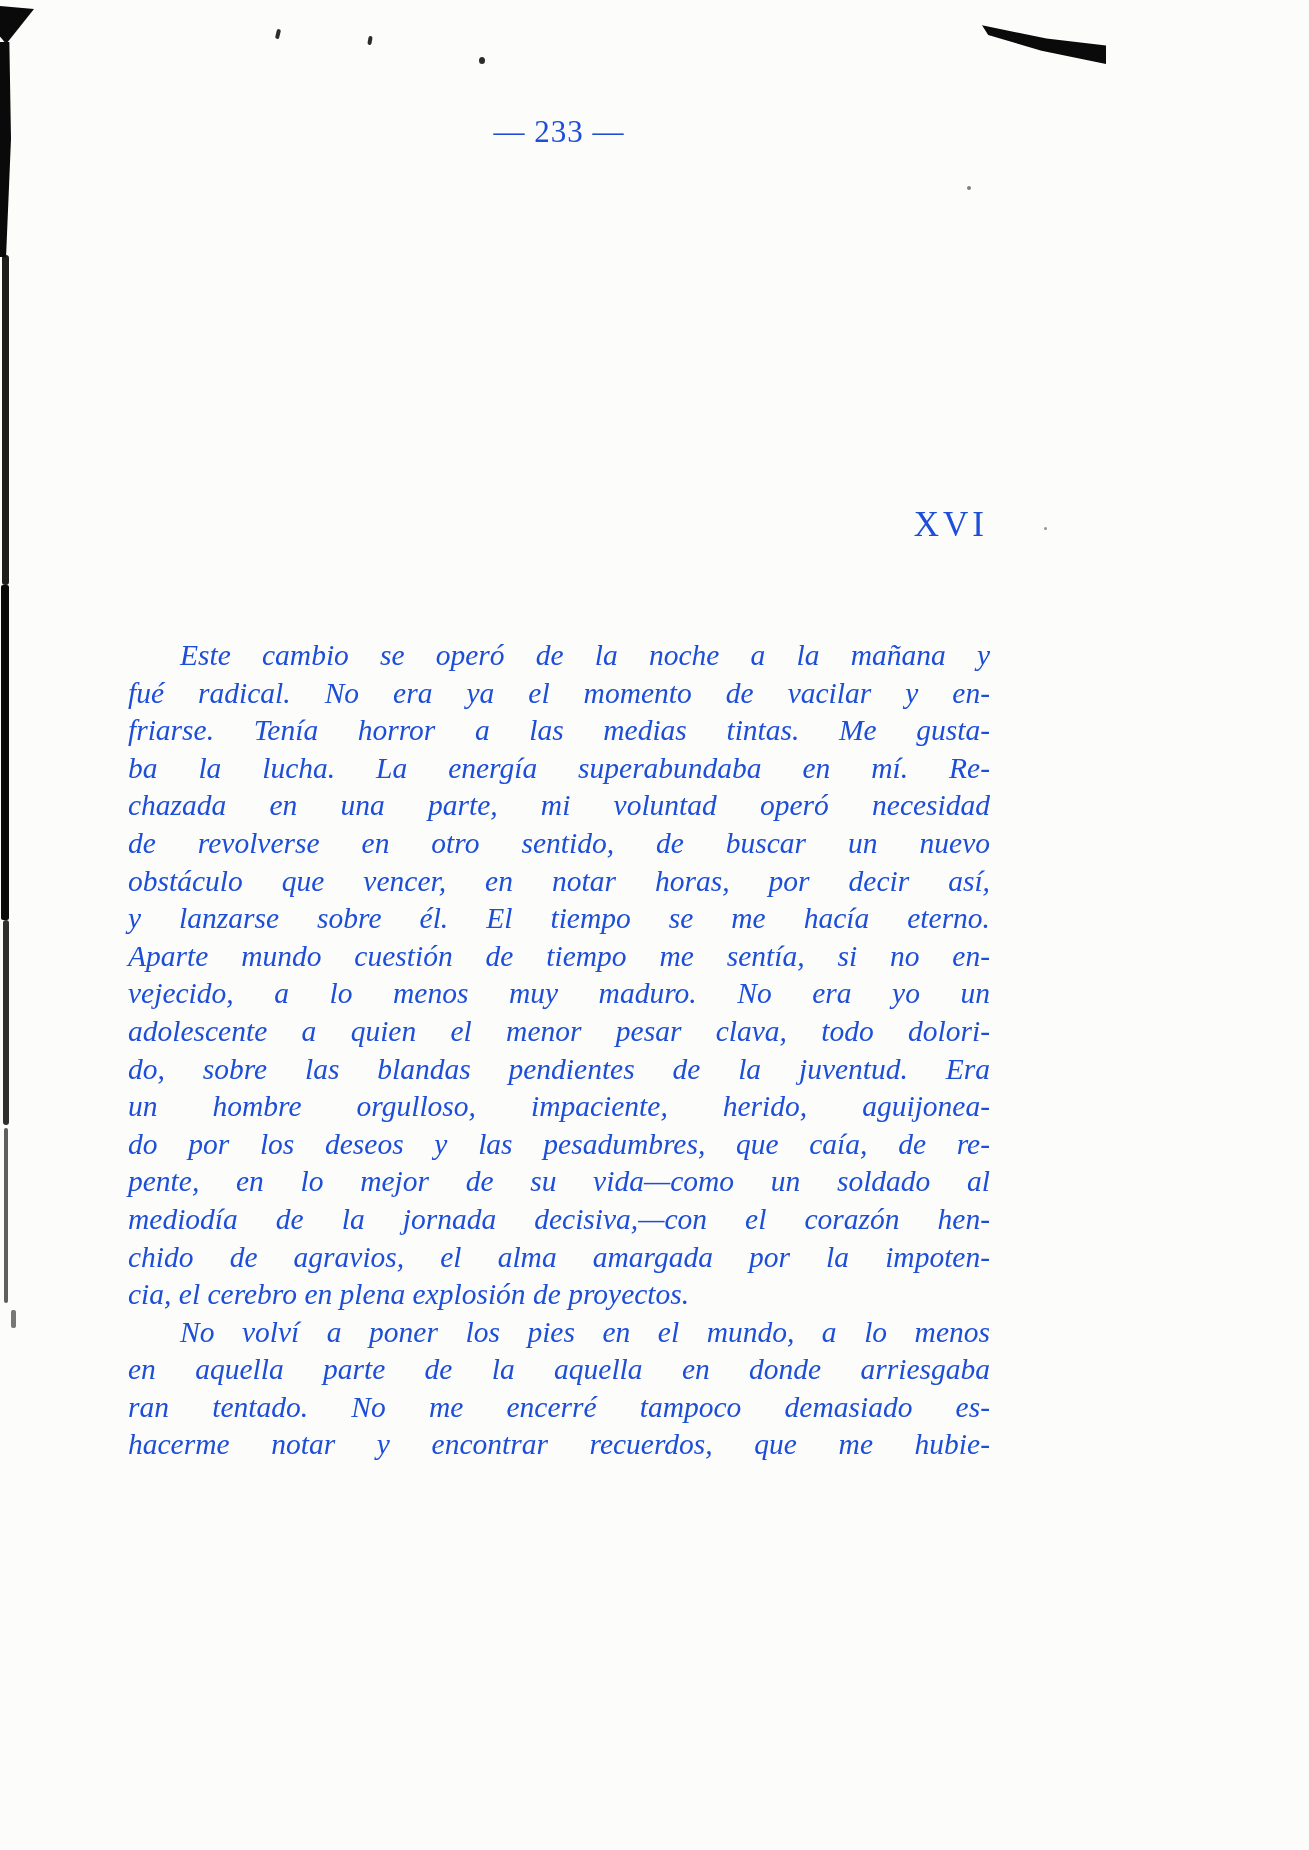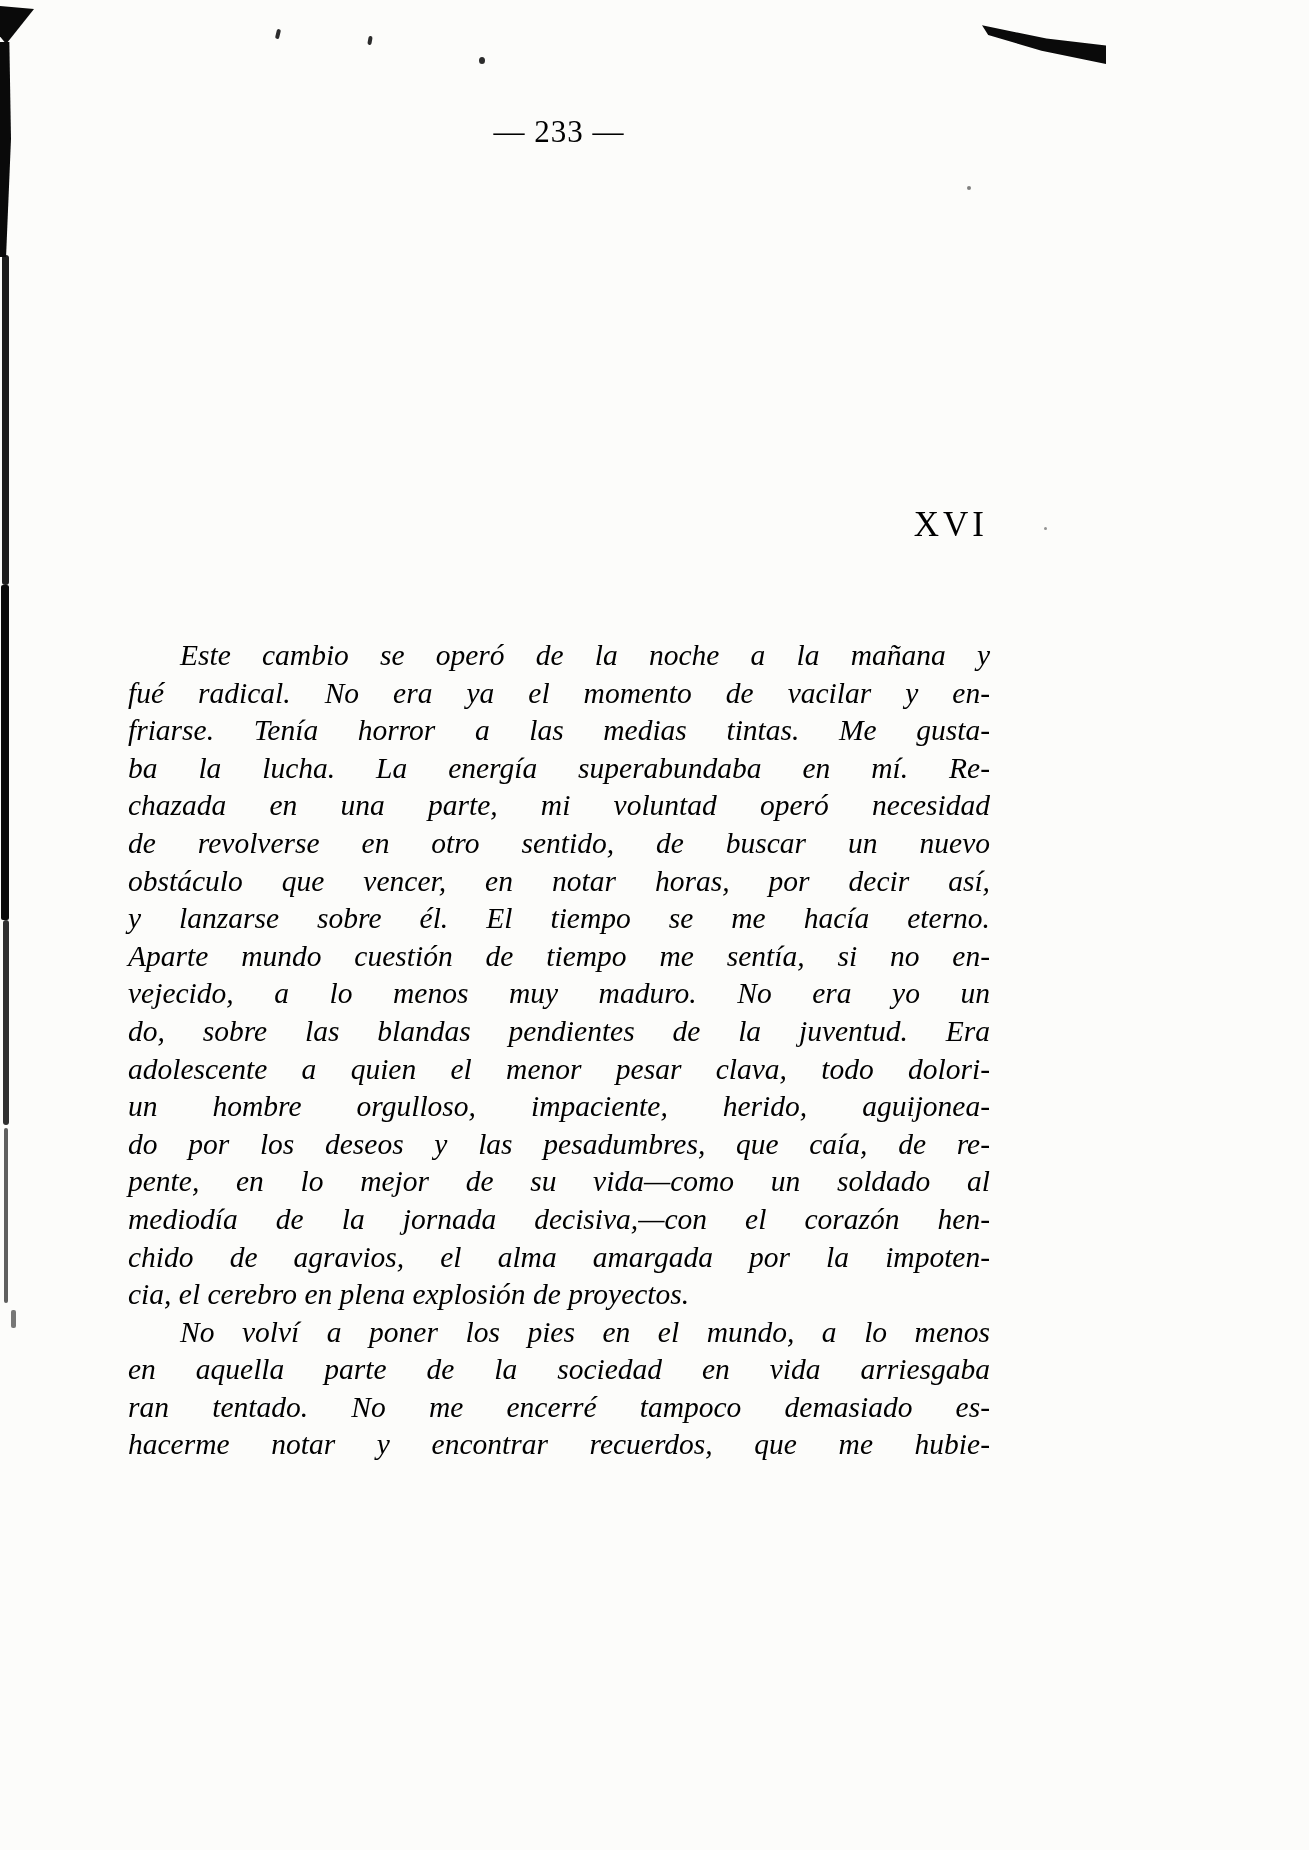--- a/index.html
+++ b/index.html
@@ -7,21 +7,21 @@
     padding: 0;
     background: #ffffff;
   }
   .page {
     position: relative;
     width: 1309px;
     height: 1850px;
     background: #fcfcfa;
     overflow: hidden;
     font-family: "Liberation Serif", "DejaVu Serif", serif;
-    color: #000000;
+    color: #1d4ed8;
   }
 
   
   .page-number {
     position: absolute;
     top: 114px;
     left: 130px;
     width: 858px;
     text-align: center;
     font-size: 31px;
@@ -112,30 +112,30 @@
       <div class="line indent">Este cambio se operó de la noche a la mañana y</div>
       <div class="line">fué radical. No era ya el momento de vacilar y en-</div>
       <div class="line">friarse. Tenía horror a las medias tintas. Me gusta-</div>
       <div class="line">ba la lucha. La energía superabundaba en mí. Re-</div>
       <div class="line">chazada en una parte, mi voluntad operó necesidad</div>
       <div class="line">de revolverse en otro sentido, de buscar un nuevo</div>
       <div class="line">obstáculo que vencer, en notar horas, por decir así,</div>
       <div class="line">y lanzarse sobre él. El tiempo se me hacía eterno.</div>
       <div class="line">Aparte mundo cuestión de tiempo me sentía, si no en-</div>
       <div class="line">vejecido, a lo menos muy maduro. No era yo un</div>
+      <div class="line">adolescente a quien el menor pesar clava, todo dolori-</div>
       <div class="line">do, sobre las blandas pendientes de la juventud. Era</div>
-      <div class="line">adolescente a quien el menor pesar clava, todo dolori-</div>
       <div class="line">un hombre orgulloso, impaciente, herido, aguijonea-</div>
       <div class="line">do por los deseos y las pesadumbres, que caía, de re-</div>
       <div class="line">pente, en lo mejor de su vida—como un soldado al</div>
       <div class="line">mediodía de la jornada decisiva,—con el corazón hen-</div>
       <div class="line">chido de agravios, el alma amargada por la impoten-</div>
       <div class="line endline">cia, el cerebro en plena explosión de proyectos.</div>
     </div>
     <div class="para">
       <div class="line indent">No volví a poner los pies en el mundo, a lo menos</div>
-      <div class="line">en aquella parte de la sociedad en vida arriesgaba</div>
+      <div class="line">en aquella parte de la aquella en donde arriesgaba</div>
       <div class="line">ran tentado. No me encerré tampoco demasiado es-</div>
       <div class="line">hacerme notar y encontrar recuerdos, que me hubie-</div>
     </div>
   </div>
 
 </div>
 
 </body></html>

